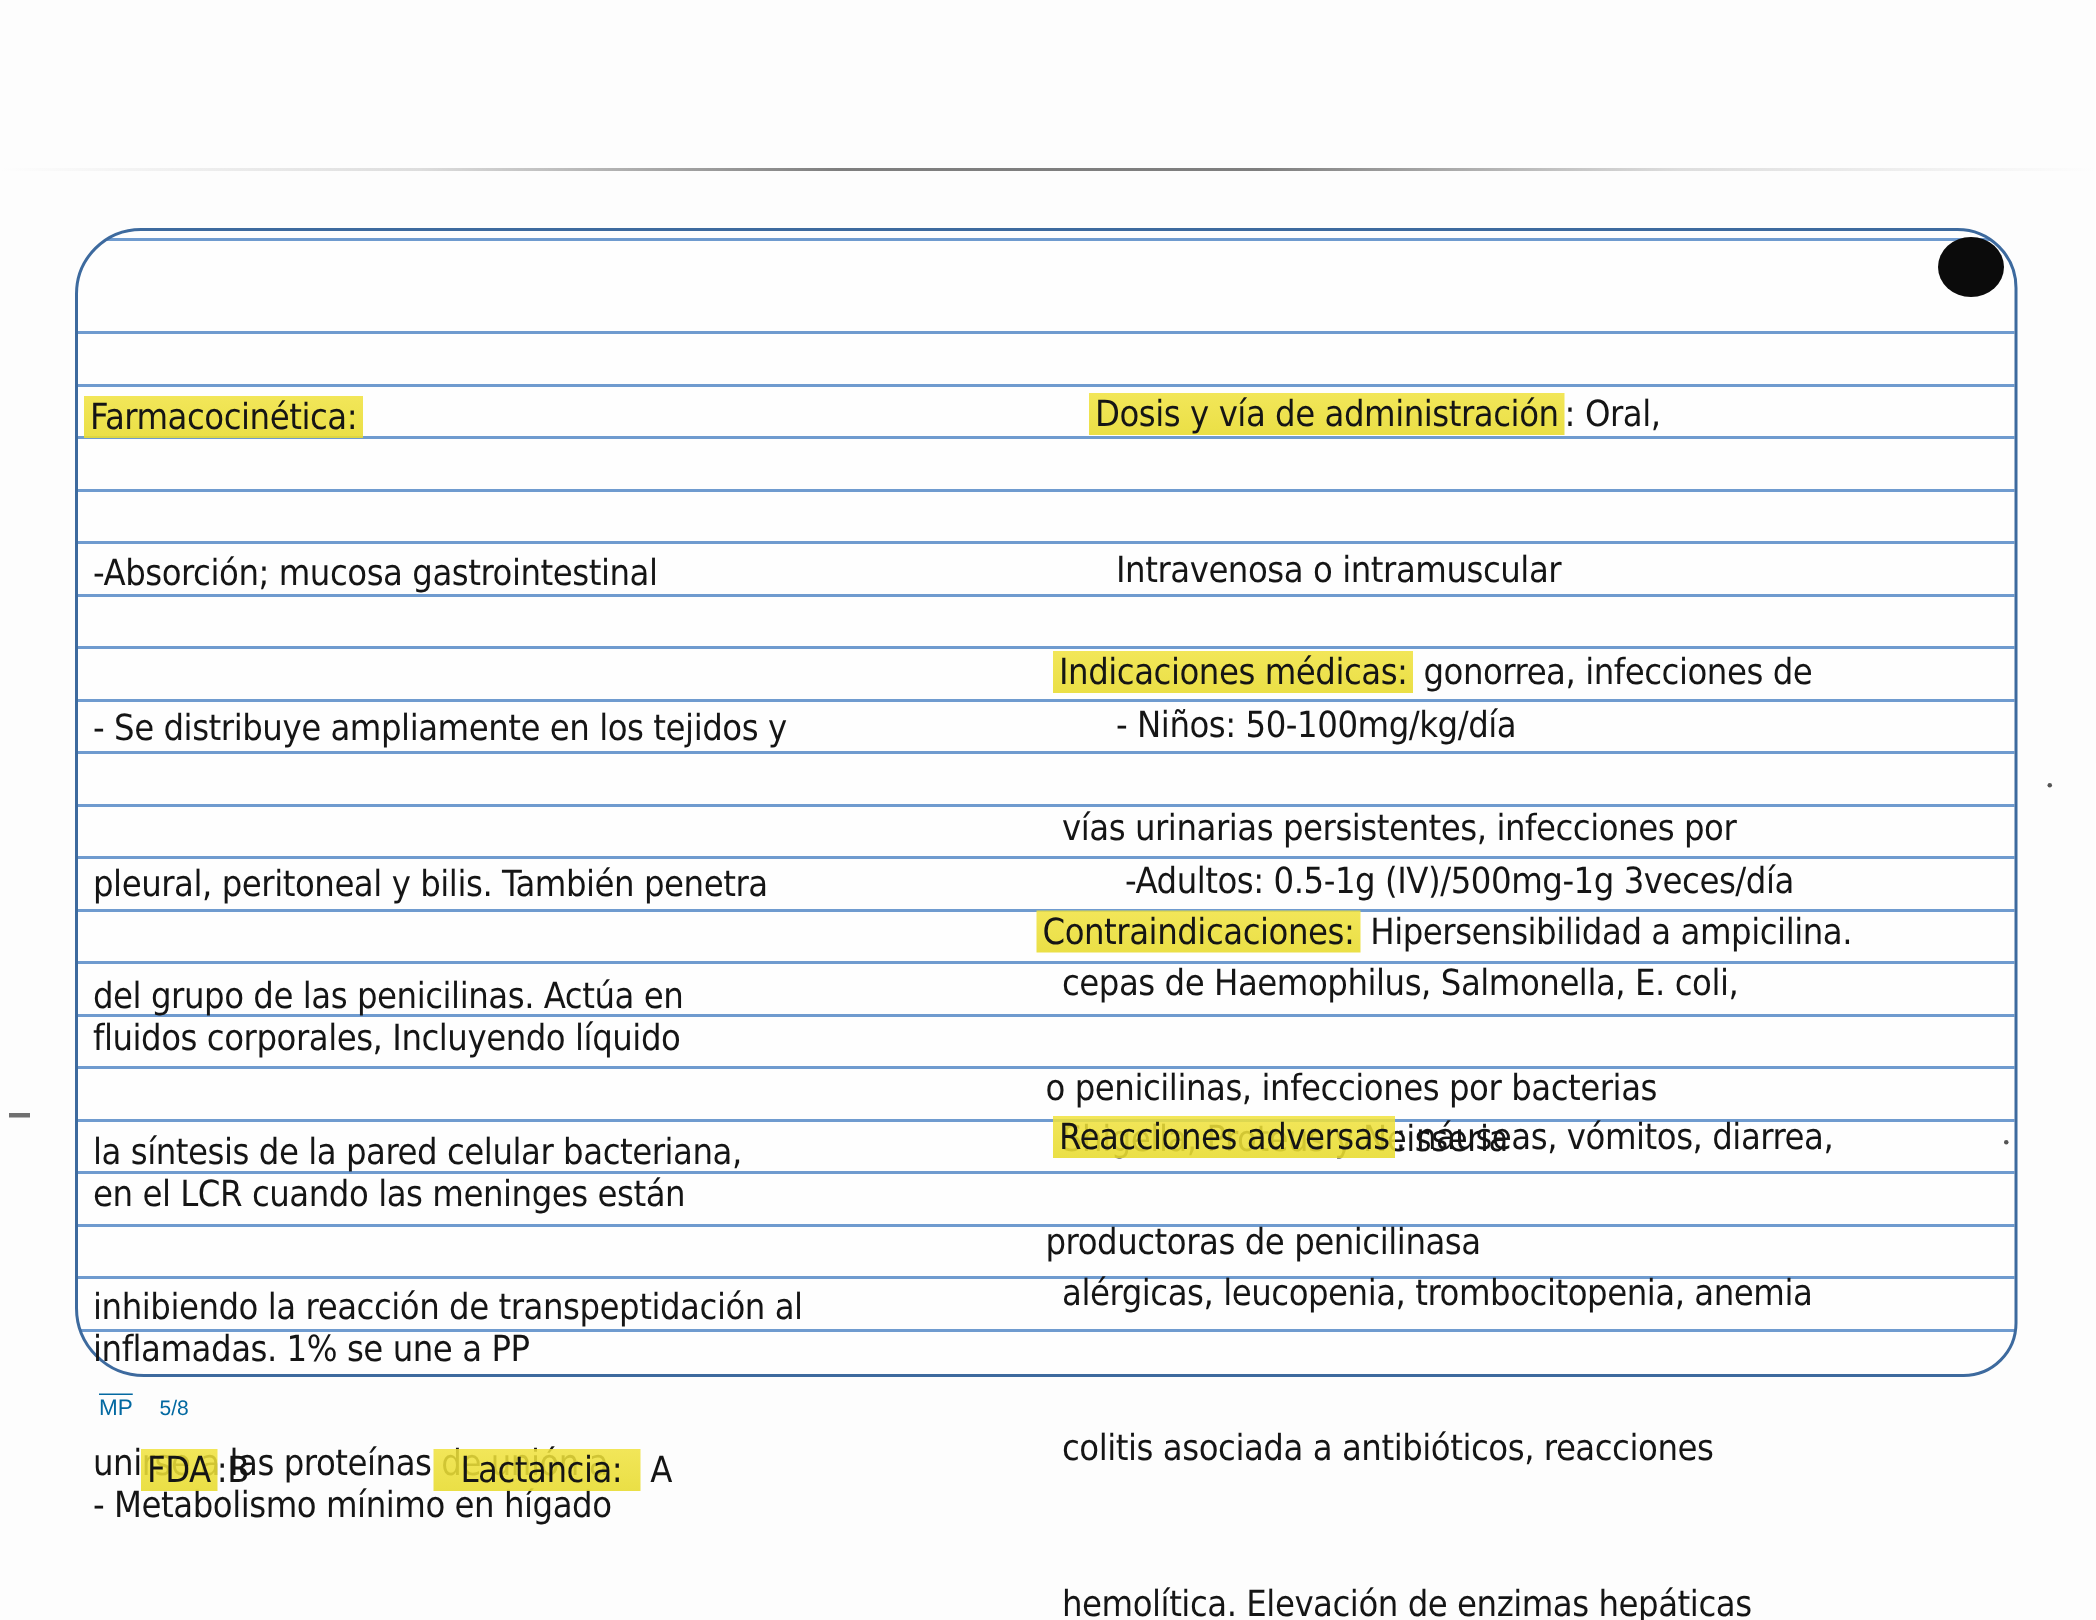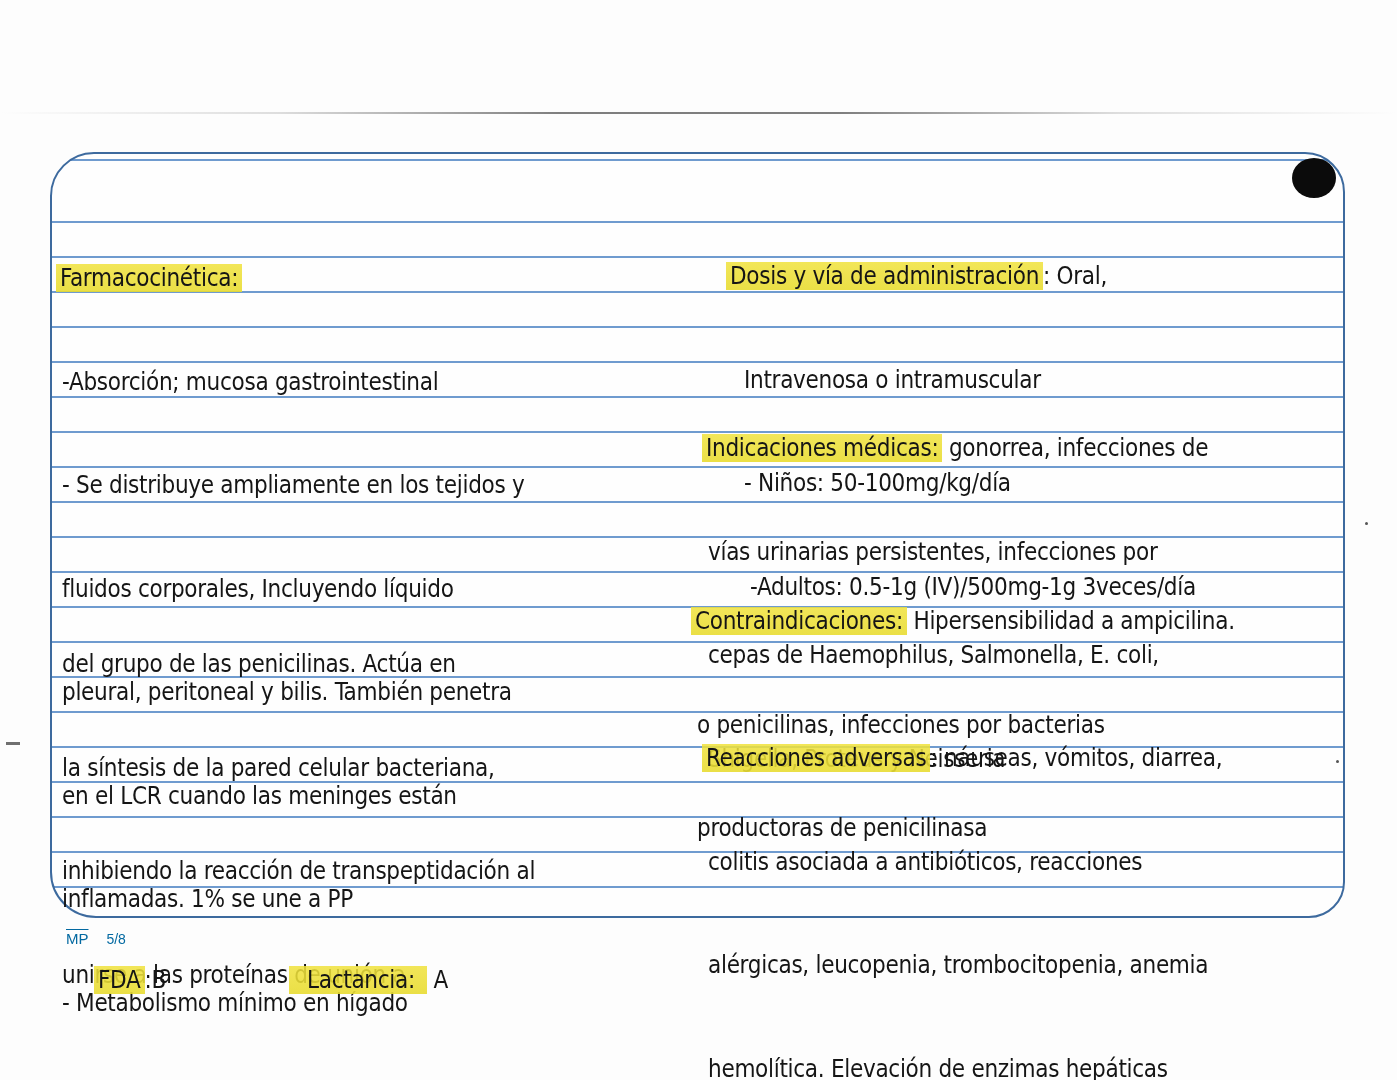--- a/index.html
+++ b/index.html
@@ -76,22 +76,22 @@
 <div class="paper-edge"></div>
 <div class="tick-mark"></div>
 
 <div class="card"></div>
 <div class="punch-hole"></div>
 
 <div class="note" style="left:62px; top:192px; width:600px;">
   <span class="line"><span class="hl">Farmacocinética:</span></span>
   <span class="line">-Absorción; mucosa gastrointestinal</span>
   <span class="line">- Se distribuye ampliamente en los tejidos y</span>
+  <span class="line">pleural, peritoneal y bilis. También penetra</span>
   <span class="line">fluidos corporales, Incluyendo líquido</span>
-  <span class="line">pleural, peritoneal y bilis. También penetra</span>
   <span class="line">en el LCR cuando las meninges están</span>
   <span class="line">inflamadas. 1% se une a PP</span>
   <span class="line">- Metabolismo mínimo en hígado</span>
   
   
 </div>
 
 <div class="note" style="left:62px; top:578px; width:600px;">
   <span class="line">del grupo de las penicilinas. Actúa en</span>
   <span class="line">la síntesis de la pared celular bacteriana,</span>
@@ -117,22 +117,22 @@
 </div>
 
 <div class="note" style="left:697px; top:535px; width:660px;">
   <span class="line"><span class="hl">Contraindicaciones:</span><span> Hipersensibilidad a ampicilina.</span></span>
   <span class="line">o penicilinas, infecciones por bacterias</span>
   <span class="line">productoras de penicilinasa</span>
 </div>
 
 <div class="note" style="left:708px; top:672px; width:660px;">
   <span class="line"><span class="hl">Reacciones adversas</span><span>: náuseas, vómitos, diarrea,</span></span>
+  <span class="line">alérgicas, leucopenia, trombocitopenia, anemia</span>
   <span class="line">colitis asociada a antibióticos, reacciones</span>
-  <span class="line">alérgicas, leucopenia, trombocitopenia, anemia</span>
   <span class="line">hemolítica. Elevación de enzimas hepáticas</span>
   
 </div>
 
 <div class="note" style="left:100px; top:894px;">
   <span class="line"><span class="hl">FDA</span><span>:B</span></span>
 </div>
 <div class="note" style="left:295px; top:894px;">
   <span class="line"><span class="hl" style="padding:0 12px 0 18px;">Lactancia:</span><span> A</span></span>
 </div>

